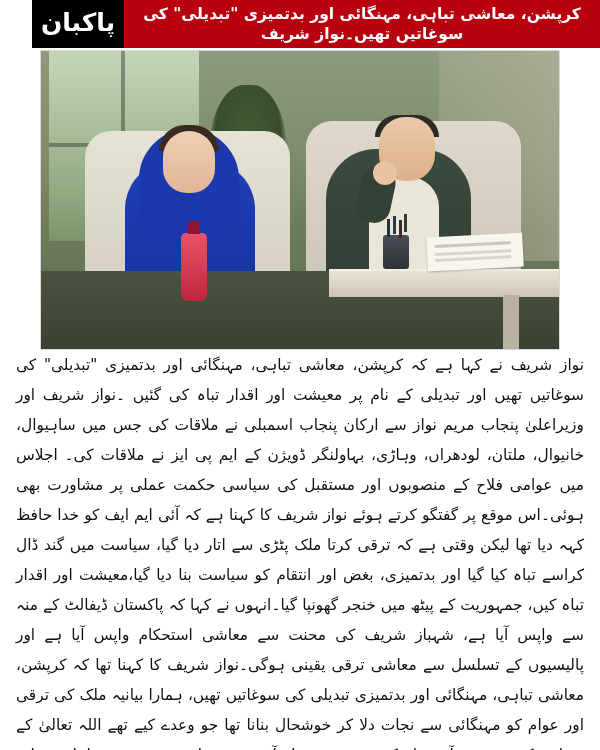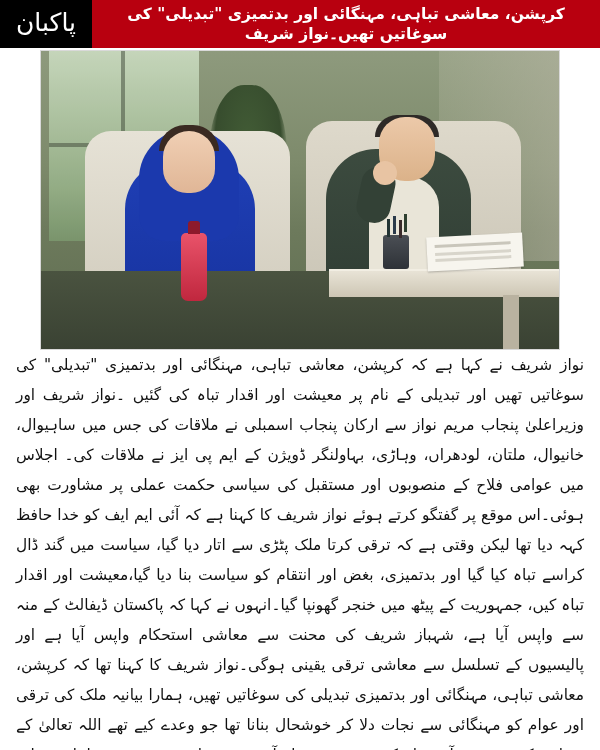--- a/index.html
+++ b/index.html
@@ -31,24 +31,25 @@
   }
   .logo-box {
     background: #000000;
     color: #ffffff;
     width: 92px;
     min-width: 92px;
     display: flex;
     align-items: center;
     justify-content: center;
     font-size: 25px;
-    font-weight: normal;
+    font-weight: bold;
     letter-spacing: 0px;
     line-height: 1;
     padding-bottom: 4px;
+    margin-left: 32px;
   }
   .headline-box {
     flex: 1;
     background: #b8000f;
     color: #ffffff;
     display: flex;
     align-items: center;
     justify-content: center;
     direction: rtl;
     text-align: center;

